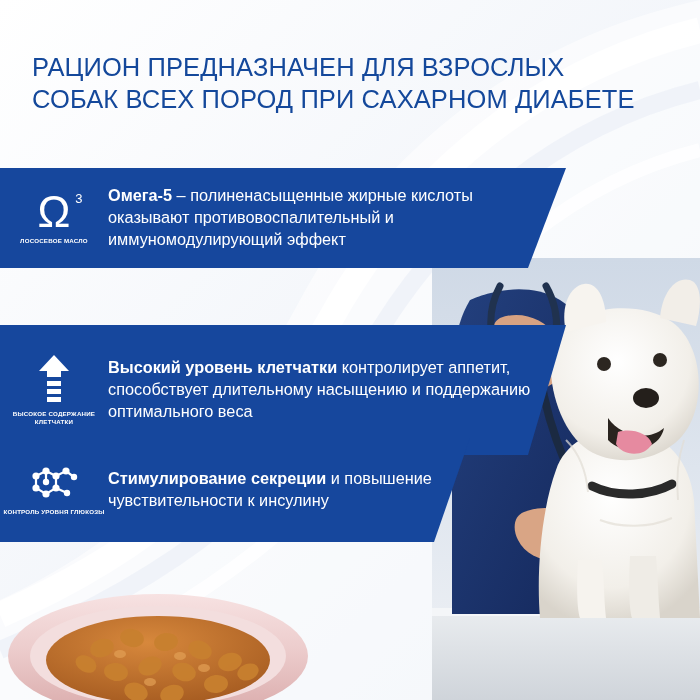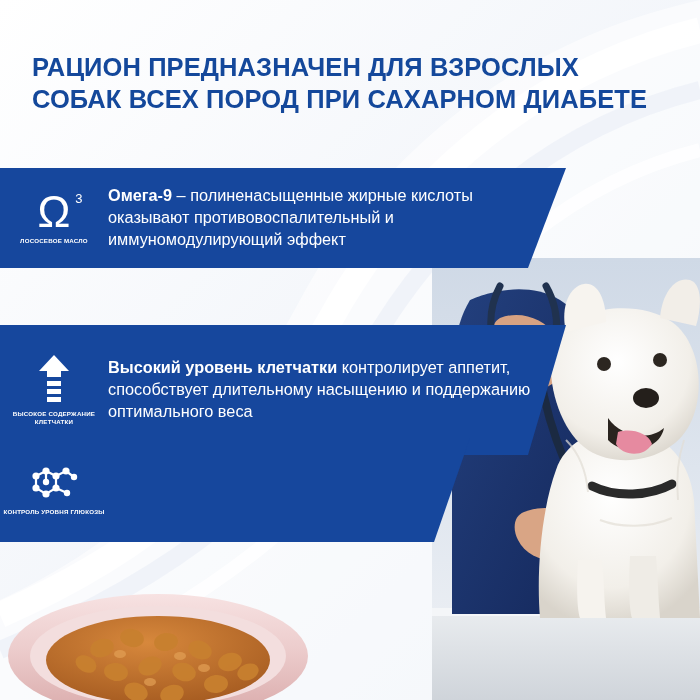--- a/index.html
+++ b/index.html
@@ -39,21 +39,21 @@
   }
 
   
   .heading {
     position: absolute;
     left: 32px;
     top: 34px;
     width: 620px;
     z-index: 5;
     color: #14489b;
-    font-weight: bold;
+    font-weight: normal;
     font-size: 25.5px;
     line-height: 1.26;
     letter-spacing: 0.1px;
     text-transform: uppercase;
   }
 
   
   .band {
     position: absolute;
     left: 0;
@@ -241,21 +241,21 @@
 
   <div class="band band-1">
     <div class="band-icon">
       <span class="omega-glyph">
         <span>Ω</span>
         <sup>3</sup>
       </span>
       <span class="icon-caption">ЛОСОСЕВОЕ МАСЛО</span>
     </div>
     <div class="band-text">
-      <b>Омега-9</b><span> – полиненасыщенные жирные кислоты оказывают противовоспалительный и иммуномодулирующий эффект</span>
+      <b>Омега-5</b><span> – полиненасыщенные жирные кислоты оказывают противовоспалительный и иммуномодулирующий эффект</span>
     </div>
   </div>
 
   <div class="band band-2">
     <div class="band-icon">
       <svg width="34" height="52" viewBox="0 0 34 52">
         <path d="M17 1 L32 17 L24 17 L24 23 L10 23 L10 17 L2 17 Z" fill="#ffffff"></path>
         <rect x="10" y="27" width="14" height="5" fill="#ffffff"></rect>
         <rect x="10" y="35" width="14" height="5" fill="#ffffff"></rect>
         <rect x="10" y="43" width="14" height="5" fill="#ffffff"></rect>
@@ -283,20 +283,23 @@
           <circle cx="40" cy="7" r="3.6"></circle>
           <circle cx="48" cy="13" r="3.2"></circle>
           <circle cx="10" cy="24" r="3.6"></circle>
           <circle cx="20" cy="30" r="3.6"></circle>
           <circle cx="30" cy="24" r="3.6"></circle>
           <circle cx="41" cy="29" r="3.2"></circle>
           <circle cx="20" cy="18" r="3.2"></circle>
         </g>
       </svg>
       <span class="icon-caption">КОНТРОЛЬ УРОВНЯ ГЛЮКОЗЫ</span>
+    </div>
+    <div class="band-text">
+      <b>Стимулирование секреции</b><span> и повышение чувствительности к инсулину</span>
     </div>
   </div>
 
   <svg class="bowl-layer" viewBox="0 0 330 200" preserveAspectRatio="none">
     <title>Миска с сухим кормом для собак</title>
     <defs>
       <linearGradient id="bowlGrad" x1="0" y1="0" x2="0" y2="1">
         <stop offset="0%" stop-color="#f7e2e2"></stop>
         <stop offset="45%" stop-color="#eccccc"></stop>
         <stop offset="100%" stop-color="#d9a9a9"></stop>

